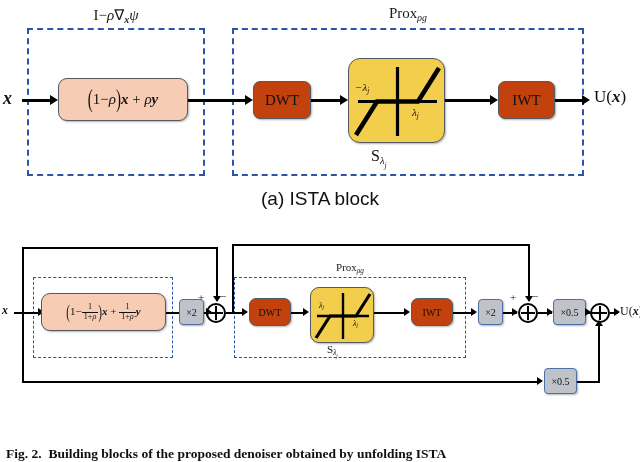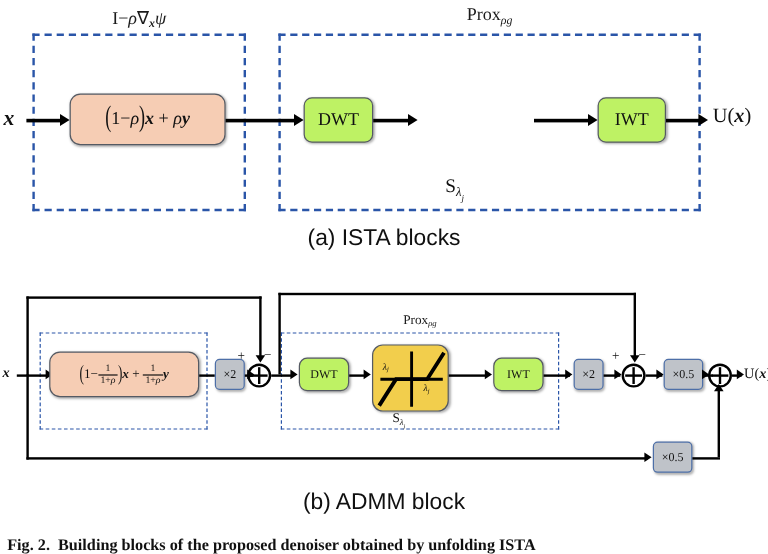--- a/index.html
+++ b/index.html
@@ -43,21 +43,21 @@
     border-radius: 7px;
     display: flex;
     align-items: center;
     justify-content: center;
     font-family: "Liberation Serif", serif;
     color: #111;
     white-space: nowrap;
     box-shadow: 1px 1px 2px rgba(0,0,0,0.30);
   }
   .box-peach { background: #f6cdb4; border-radius: 9px; }
-  .box-blue  { background: #bef264; }
+  .box-blue  { background: #c2410c; }
   .box-yellow{ background: #f2ce4c; border-radius: 12px; }
   .box-gray  { background: #bfc3c9; border-radius: 4px; border-color: #4d6fa8; }
 
   
   .hline { position: absolute; background: #000; height: 3px; }
   .vline { position: absolute; background: #000; width: 3px; }
   .hline.thin { height: 2px; }
   .vline.thin { width: 2px; }
   .arrow-r {
     position: absolute;
@@ -182,39 +182,52 @@
   <div class="hline" style="left:188px; top:99px; width:59px;"></div>
   <div class="arrow-r" style="left:245px; top:95px;"></div>
 
   <div class="box box-blue" style="left:253px; top:81px; width:58px; height:38px; font-size:15px;">
     <span>DWT</span>
   </div>
 
   <div class="hline" style="left:311px; top:99px; width:31px;"></div>
   <div class="arrow-r" style="left:340px; top:95px;"></div>
 
+  <div class="box box-yellow" style="left:348px; top:58px; width:97px; height:85px;">
+    <svg width="97" height="85" viewBox="0 0 97 85" style="position:absolute; left:0; top:0;">
+      <line x1="48.5" y1="8" x2="48.5" y2="77" stroke="#000" stroke-width="3.2"></line>
+      <line x1="9" y1="42.5" x2="88" y2="42.5" stroke="#000" stroke-width="3.2"></line>
+      <polyline points="7,76 28,42.5 69,42.5 90,9" fill="none" stroke="#000" stroke-width="4.6" stroke-linejoin="miter"></polyline>
+    </svg>
+    <span class="math" style="left:6px; top:22px; font-size:11px;">
+      <span class="mi">−λ</span><span class="sub mi">j</span>
+    </span>
+    <span class="math" style="left:63px; top:47px; font-size:11px;">
+      <span class="mi">λ</span><span class="sub mi">j</span>
+    </span>
+  </div>
 
   <div class="math" style="left:371px; top:147px; font-size:16px;">
     <span style="font-family:'Liberation Serif',serif;">S</span><span class="sub mi">λ</span><span style="font-size:0.47em; vertical-align:-0.95em;" class="mi">j</span>
   </div>
 
   <div class="hline" style="left:445px; top:99px; width:47px;"></div>
   <div class="arrow-r" style="left:490px; top:95px;"></div>
 
   <div class="box box-blue" style="left:498px; top:81px; width:57px; height:38px; font-size:15px;">
     <span>IWT</span>
   </div>
 
   <div class="hline" style="left:555px; top:99px; width:29px;"></div>
   <div class="arrow-r" style="left:582px; top:95px;"></div>
   <div class="math" style="left:594px; top:87px; font-size:17px;">
     <span>U</span><span>(</span><span class="mb">x</span><span>)</span>
   </div>
 
-  <div class="panel-caption" style="top:188px;">(a) ISTA blocks</div>
+  <div class="panel-caption" style="top:188px;">(a) ISTA block</div>
 
   <div class="abs dashed-frame" style="left:33px; top:277px; width:140px; height:81px; border-width:1.6px;"></div>
 
   <div class="abs dashed-frame" style="left:234px; top:277px; width:232px; height:81px; border-width:1.6px;"></div>
   <div class="group-label" style="left:234px; top:261px; width:232px; font-size:11px;">
     <span>Prox</span><span class="sub mi">ρg</span>
   </div>
 
   <div class="math mb" style="left:2px; top:303px; font-size:12px;">x</div>
   <div class="hline thin" style="left:14px; top:312px; width:26px;"></div>
@@ -329,19 +342,18 @@
   <div class="arrow-r" style="left:585px; top:308px; border-top-width:4px; border-bottom-width:4px; border-left-width:6px;"></div>
 
   <div class="sum" style="left:590px; top:303px;"></div>
 
   <div class="hline thin" style="left:610px; top:312px; width:8px;"></div>
   <div class="arrow-r" style="left:614px; top:308px; border-top-width:4px; border-bottom-width:4px; border-left-width:6px;"></div>
   <div class="math" style="left:620px; top:304px; font-size:12px;">
     <span>U</span><span>(</span><span class="mb">x</span><span>)</span>
   </div>
 
-  <div class="panel-caption" style="top:408px;">(b) ADMM block</div>
 
   <div class="fig-caption" style="left:6px; top:446px;">
     <span>Fig. 2.</span>&nbsp;&nbsp;<span>Building blocks of the proposed denoiser obtained by unfolding ISTA</span>
   </div>
 
 </div>
 
 </body></html>

